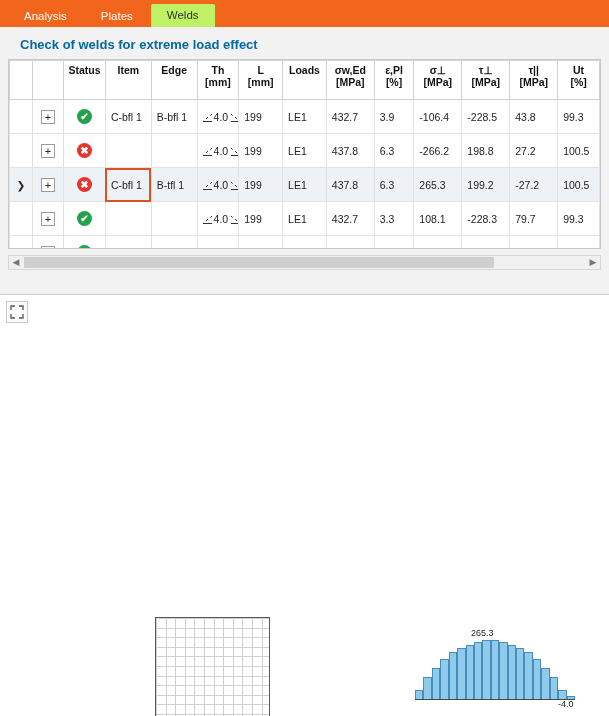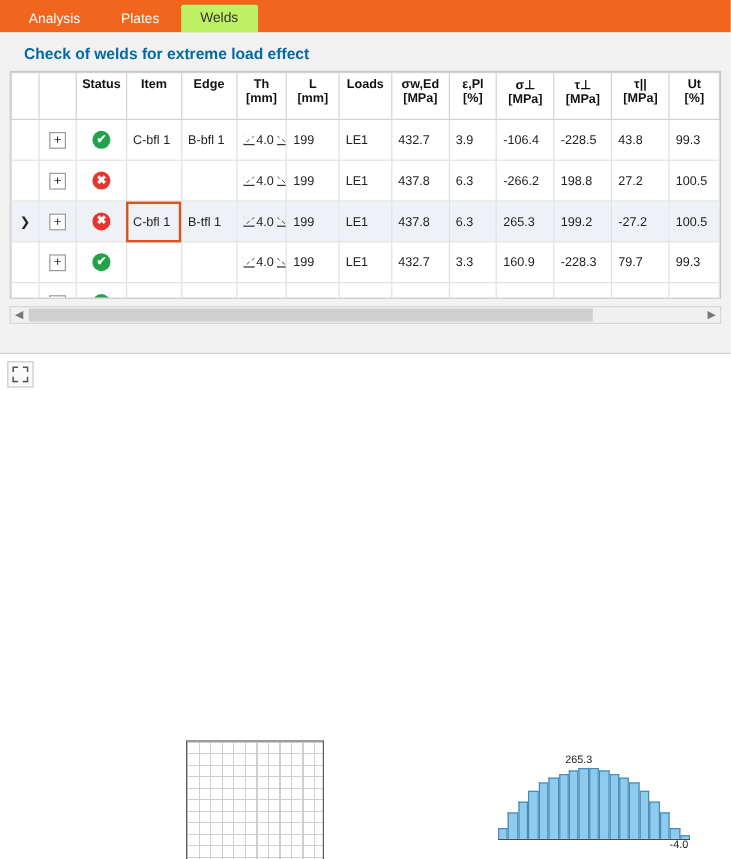--- a/index.html
+++ b/index.html
@@ -395,21 +395,21 @@
             <td class="c-arrow"></td>
             <td class="c-plus"><span class="plus-btn">+</span></td>
             <td class="c-status"><span class="status-dot ok"><span class="glyph">✔</span></span></td>
             <td></td>
             <td></td>
             <td><span class="weld-sym"></span><span>4.0</span><span class="weld-sym-r"></span></td>
             <td>199</td>
             <td>LE1</td>
             <td>432.7</td>
             <td>3.3</td>
-            <td>160.9</td>
+            <td>108.1</td>
             <td>-228.3</td>
             <td>79.7</td>
             <td>99.3</td>
           </tr>
 
           <tr>
             <td class="c-arrow"></td>
             <td class="c-plus"><span class="plus-btn">+</span></td>
             <td class="c-status"><span class="status-dot ok"><span class="glyph">✔</span></span></td>
             <td>C-bfl 1</td>

